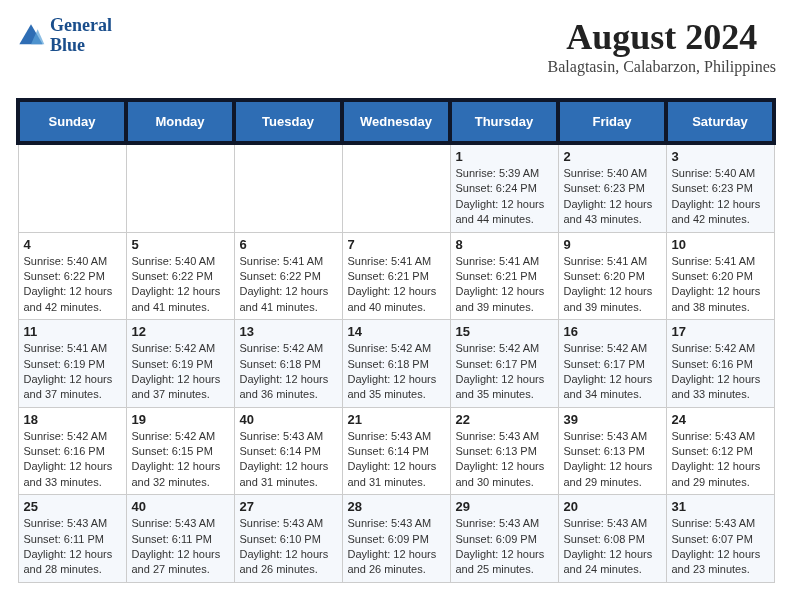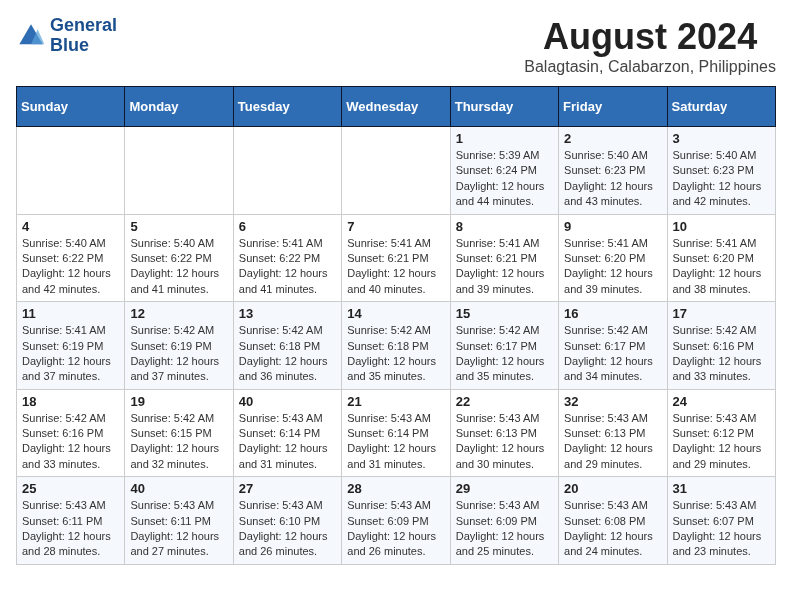--- a/index.html
+++ b/index.html
@@ -7,21 +7,22 @@
       font-family: Arial, sans-serif;
       background: #fff;
       width: 792px;
       min-height: 612px;
       padding: 16px;
     }
     .header-area {
       display: flex;
       justify-content: space-between;
       align-items: flex-start;
-      margin-bottom: 10px;
+      margin-bottom: 22px;
+      font-family: Liberation Serif, serif;
     }
     .logo {
       display: flex;
       align-items: center;
       gap: 4px;
     }
     .logo-text {
       font-size: 18px;
       font-weight: bold;
       color: #1a4e8c;
@@ -48,24 +49,24 @@
     }
     table {
       width: 100%;
       border-collapse: collapse;
       font-size: 11px;
     }
     thead tr th {
       background: #2e6db4;
       color: #fff;
       padding: 12px 4px;
-      text-align: left;
+      text-align: center;
       font-size: 13px;
       font-weight: bold;
-      border: 1px solid #0f172a;
+      border: 4px solid #0f172a;
     }
     tbody tr td {
       border: 1px solid #ccc;
       padding: 4px 5px;
       vertical-align: top;
       height: 80px;
       width: 107px;
     }
     tbody tr:nth-child(odd) td {
       background: #f5f8fc;
@@ -281,21 +282,21 @@
 and 31 minutes.</div>
         </td>
         <td>
           <span class="day-num">22</span>
           <div class="day-info" style="white-space: pre-line;">Sunrise: 5:43 AM
 Sunset: 6:13 PM
 Daylight: 12 hours
 and 30 minutes.</div>
         </td>
         <td>
-          <span class="day-num">32</span>
+          <span class="day-num">39</span>
           <div class="day-info" style="white-space: pre-line;">Sunrise: 5:43 AM
 Sunset: 6:13 PM
 Daylight: 12 hours
 and 29 minutes.</div>
         </td>
         <td>
           <span class="day-num">24</span>
           <div class="day-info" style="white-space: pre-line;">Sunrise: 5:43 AM
 Sunset: 6:12 PM
 Daylight: 12 hours

